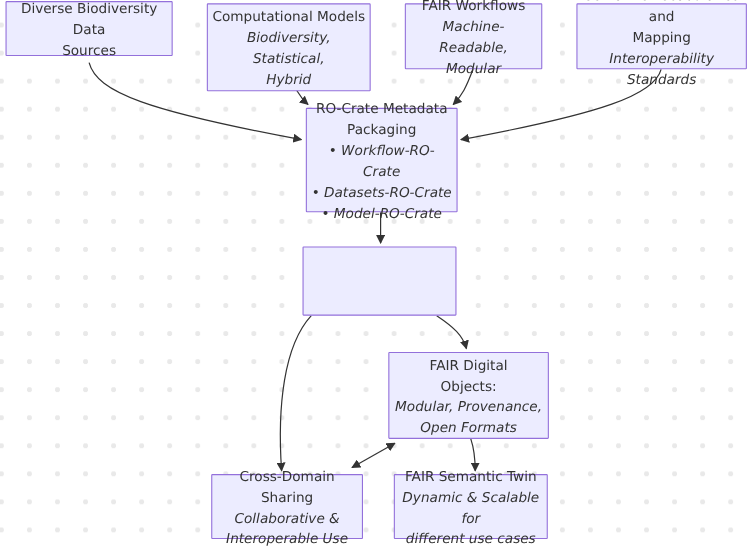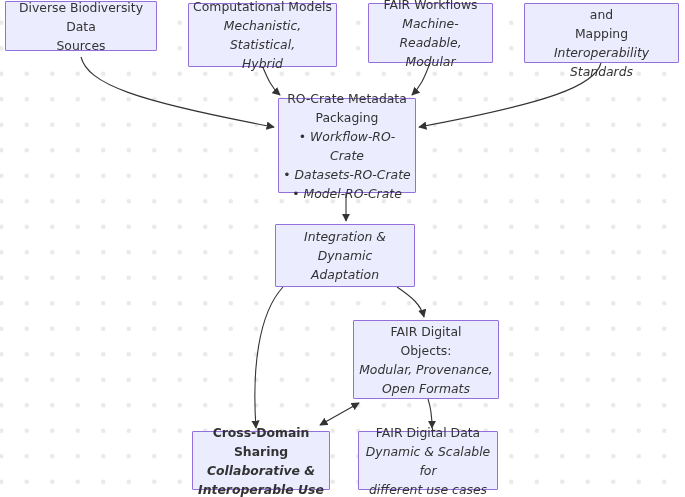--- a/index.html
+++ b/index.html
@@ -42,27 +42,27 @@
     color: #333333;
     font-size: 12.4px;
     line-height: 19px;
     padding: 0 4px;
   }
   .node .title   { white-space: pre-line; }
   .node .subtitle{ white-space: pre-line; font-style: italic; }
   .node .bullet  { white-space: pre-line; font-style: italic; text-align: center; }
 
   #node-sources   { left: 5px;   top: 1px;   width: 152px; height: 50px; }
-  #node-models    { left: 188px; top: 3px;   width: 149px; height: 64px; }
+  #node-models    { left: 188px; top: 3px;   width: 149px; height: 80px; }
   #node-workflows { left: 368px; top: 3px;   width: 125px; height: 60px; align-items: center; }
   #node-vocab     { left: 524px; top: 3px;   width: 155px; height: 60px; }
   #node-rocrate   { left: 278px; top: 98px;  width: 138px; height: 95px; }
   #node-platform  { left: 275px; top: 224px; width: 140px; height: 63px; }
   #node-fdo       { left: 353px; top: 320px; width: 146px; height: 79px; }
-  #node-sharing   { left: 192px; top: 431px; width: 138px; height: 59px; font-weight: bold; }
+  #node-sharing   { left: 192px; top: 431px; width: 138px; height: 59px; }
   #node-fdt       { left: 358px; top: 431px; width: 140px; height: 59px; }
 </style>
 </head>
 <body>
 
 <div class="canvas">
 
   <svg class="edges" viewBox="0 0 685 497" xmlns="http://www.w3.org/2000/svg">
     <defs>
       <marker id="arrow" viewBox="0 0 10 10" refX="9" refY="5" markerWidth="7.5" markerHeight="7.5" orient="auto-start-reverse">
@@ -80,21 +80,21 @@
     <path class="edge" d="M428,399 C431,408 432,416 432,428" marker-end="url(#arrow)"></path>
   </svg>
 
   <div class="node" id="node-sources">
     <div class="title">Diverse Biodiversity Data
 Sources</div>
   </div>
 
   <div class="node" id="node-models">
     <div class="title">Computational Models</div>
-    <div class="subtitle">Mechanistic, Statistical,
+    <div class="subtitle">Biodiversity, Statistical,
 Hybrid</div>
   </div>
 
   <div class="node" id="node-workflows">
     <div class="title">FAIR Workflows</div>
     <div class="subtitle">Machine-Readable,
 Modular</div>
   </div>
 
   <div class="node" id="node-vocab">
@@ -105,36 +105,34 @@
 
   <div class="node" id="node-rocrate">
     <div class="title">RO-Crate Metadata
 Packaging</div>
     <div class="bullet">• Workflow-RO-Crate</div>
     <div class="bullet">• Datasets-RO-Crate</div>
     <div class="bullet">• Model-RO-Crate</div>
   </div>
 
   <div class="node" id="node-platform">
-    <div class="subtitle">Integration &amp; Dynamic
-Adaptation</div>
   </div>
 
   <div class="node" id="node-fdo">
     <div class="title">FAIR Digital
 Objects:</div>
     <div class="subtitle">Modular, Provenance,
 Open Formats</div>
   </div>
 
   <div class="node" id="node-sharing">
     <div class="title">Cross-Domain Sharing</div>
     <div class="subtitle">Collaborative &amp;
 Interoperable Use</div>
   </div>
 
   <div class="node" id="node-fdt">
-    <div class="title">FAIR Digital Data</div>
+    <div class="title">FAIR Semantic Twin</div>
     <div class="subtitle">Dynamic &amp; Scalable for
 different use cases</div>
   </div>
 
 </div>
 
 </body></html>

